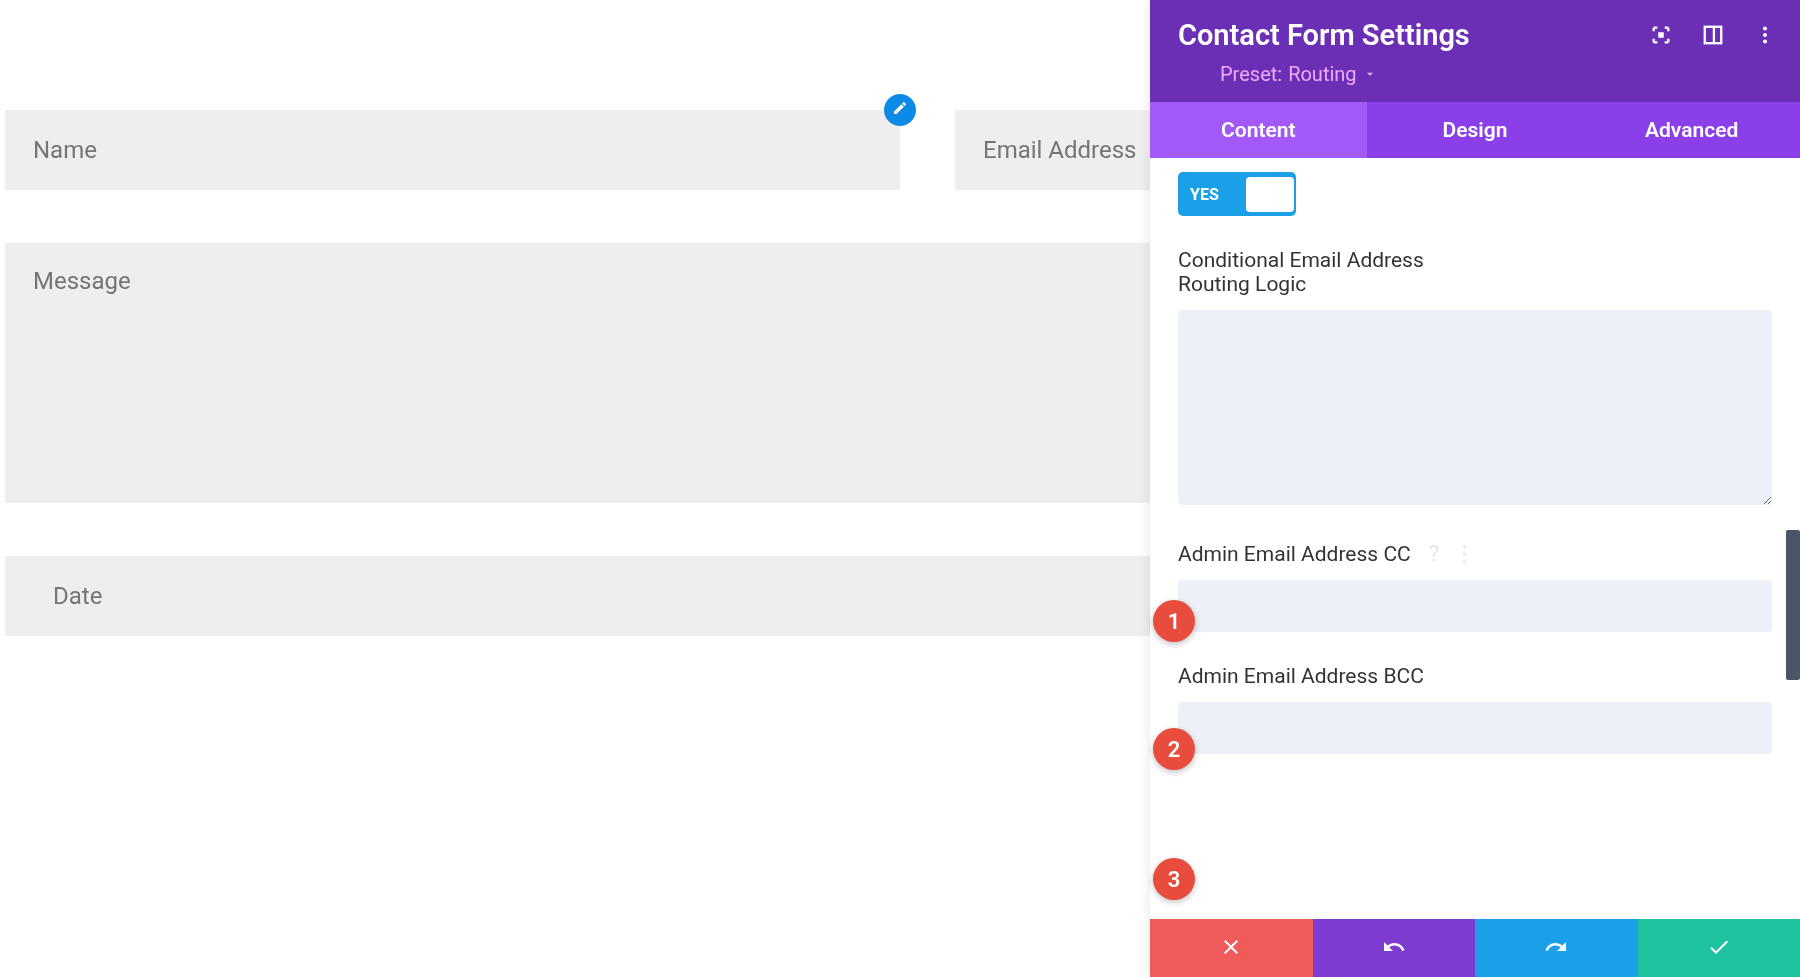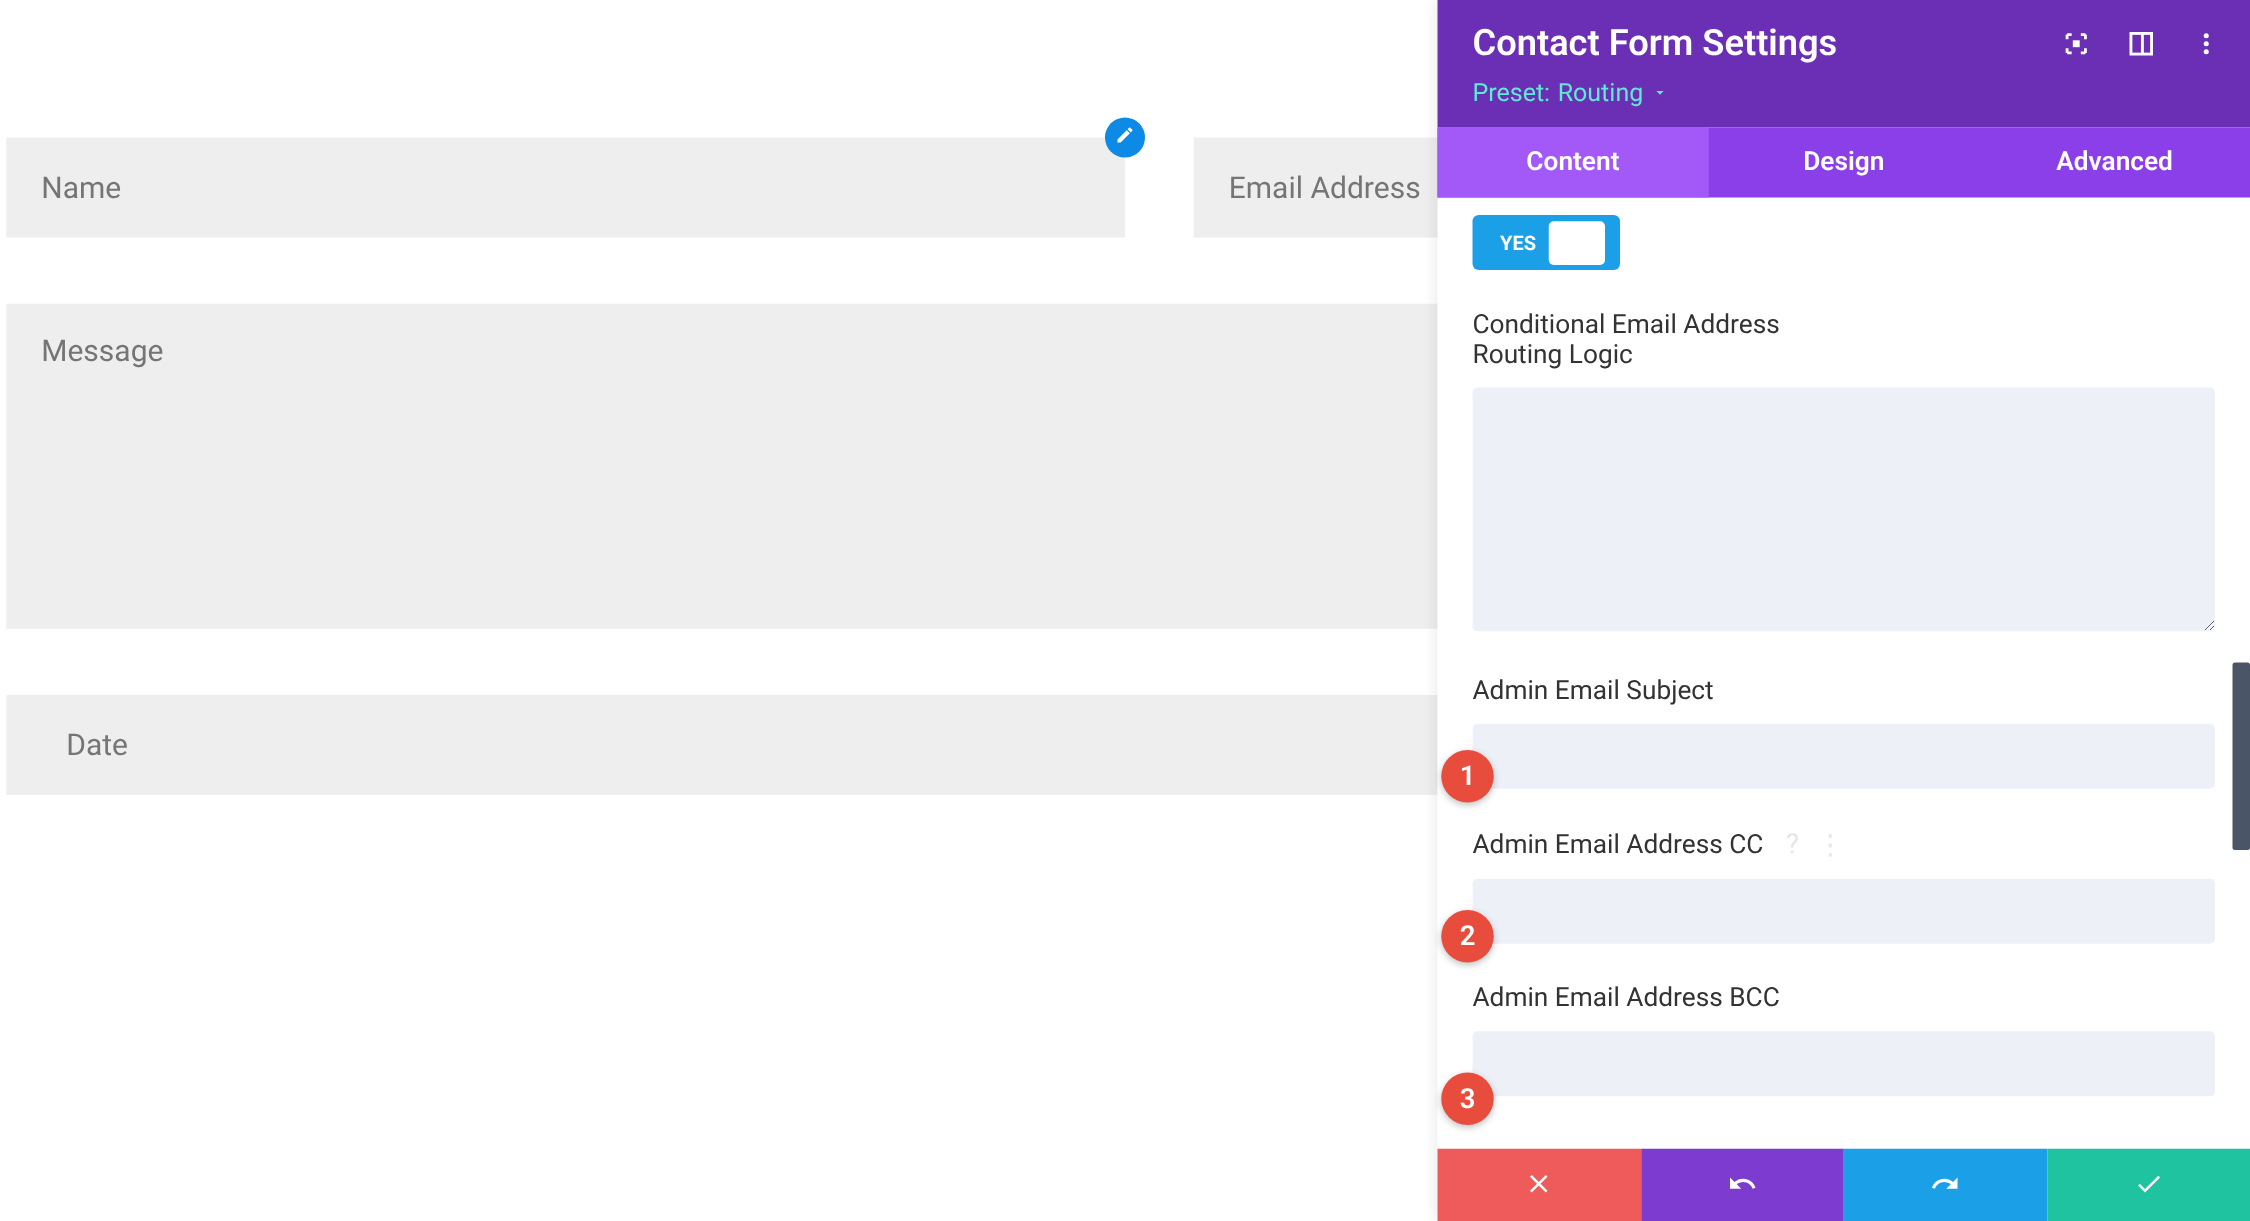--- a/index.html
+++ b/index.html
@@ -130,25 +130,26 @@
       color: #fff;
       cursor: pointer;
       display: flex;
       align-items: center;
       justify-content: center;
     }
     
     .preset-row {
       margin-top: 10px;
       font-size: 20px;
-      color: #5eead4;
+      color: #f0abfc;
       display: flex;
       align-items: center;
       gap: 6px;
       cursor: pointer;
+      margin-left: 42px;
     }
     
     .preset-row svg {
       width: 14px;
       height: 14px;
     }
     
     .tabs {
       display: flex;
       background: #8b3fe8;
@@ -175,21 +176,21 @@
       position: relative;
     }
     
     .toggle {
       display: inline-flex;
       align-items: center;
       width: 118px;
       height: 44px;
       background: #1ba0e8;
       border-radius: 5px;
-      padding: 12px;
+      padding: 2px;
       cursor: pointer;
     }
     
     .toggle-label {
       color: #fff;
       font-size: 16px;
       font-weight: 700;
       padding: 0 10px;
     }
     
@@ -376,26 +377,20 @@
     <div class="setting-group">
       <div class="setting-label">
         <div>
           <div>Conditional Email Address</div>
           <div>Routing Logic</div>
         </div>
       </div>
       <textarea class="setting-textarea" style=""></textarea>
     </div>
     
-    <div class="setting-group">
-      <div class="setting-label">
-        <span>Admin Email Subject</span>
-      </div>
-      <input type="text" class="setting-input" style="">
-    </div>
     
     <div class="setting-group">
       <div class="setting-label">
         <span>Admin Email Address CC</span>
         <span class="label-hints">
           <span>?</span>
           <span>⋮</span>
         </span>
       </div>
       <input type="text" class="setting-input" style="">

